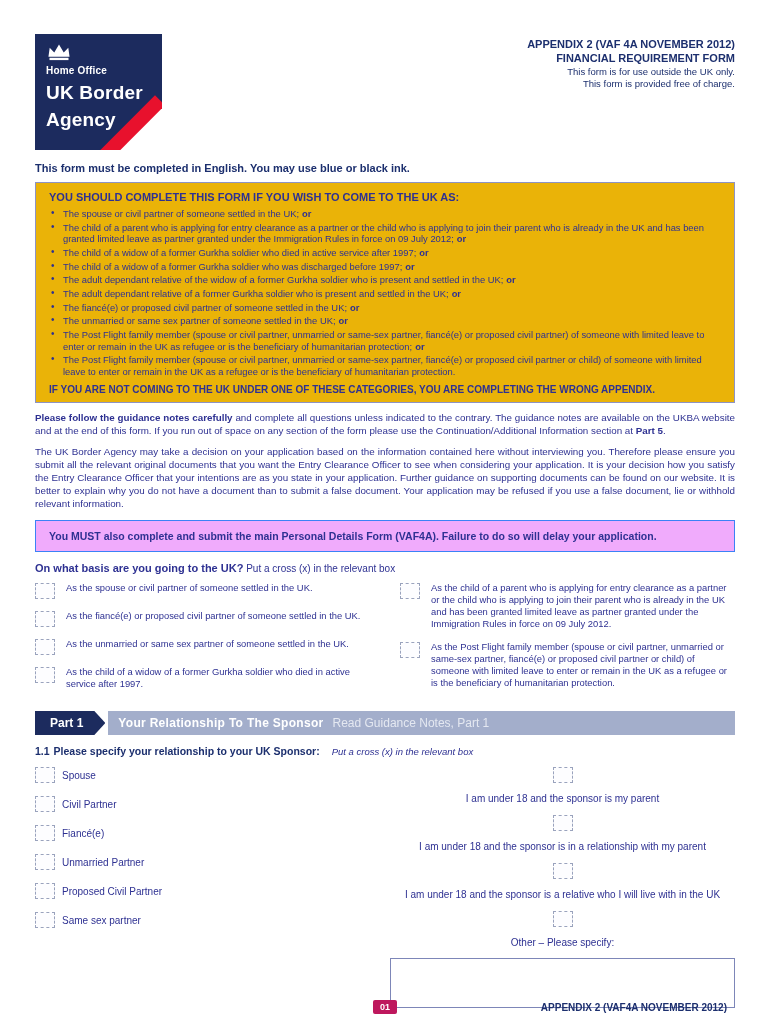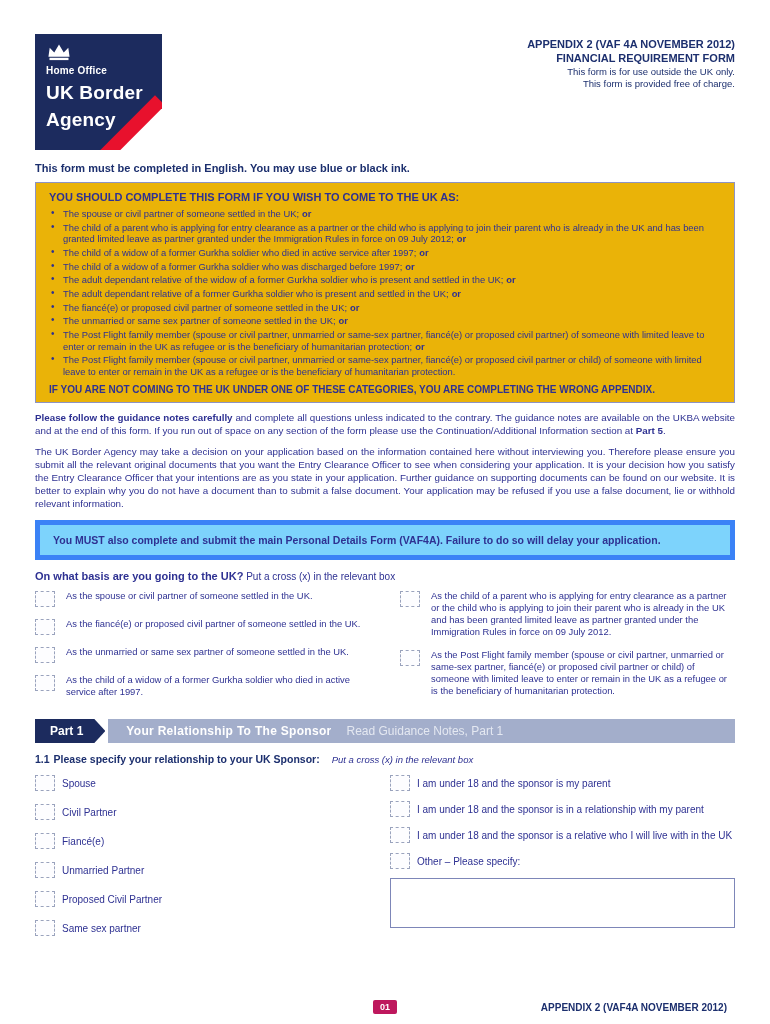--- a/index.html
+++ b/index.html
@@ -36,55 +36,55 @@
   .bullets { list-style:none; }
   .bullets li { position:relative; padding-left:14px; font-size:9.4px; line-height:1.24;
                 margin-bottom:2px; }
   .bullets li::before { content:"•"; position:absolute; left:2px; top:-1px; font-size:10px; }
   .bullets b { margin-left:3px; }
   .box-warning { font-weight:bold; font-size:10px; margin-top:6px; }
 
   
   .para { font-size:9.8px; line-height:1.33; margin-top:8px; text-align:justify; }
 
-  .must { background:#7dd3fc; border:5px solid #3b82f6; padding:8px 13px; margin-top:10px;
+  .must { background:#f0abfc; border:1px solid #3b82f6; padding:8px 13px; margin-top:10px;
           font-weight:bold; font-size:10.5px; line-height:1.35; }
 
   
   .basis { margin-top:10px; }
   .basis-q b { font-size:11px; }
   .basis-q { font-size:10px; }
   .basis-grid { display:flex; gap:30px; margin-top:8px; }
   .basis-grid .col { flex:1; }
   .opt { display:flex; gap:11px; margin-bottom:11px; align-items:flex-start; }
   .cb { flex:0 0 auto; width:20px; height:16px; background:#fdfdff;
         border:1px dashed #9aa3bd; margin-top:1px; cursor:pointer; }
   .opt-label { font-size:9.4px; line-height:1.28; }
 
   
   .part-row { display:flex; margin-top:10px; height:24px; }
   .part-badge { background:#1c2b5e; color:#fff; font-weight:bold; font-size:12px;
                 display:flex; align-items:center; padding:0 22px 0 15px;
                 clip-path:polygon(0 0, calc(100% - 11px) 0, 100% 50%, calc(100% - 11px) 100%, 0 100%); }
   .part-bar { flex:1; background:#a3aecb; display:flex; align-items:center;
-              padding-left:18px; gap:15px; margin-left:3px; }
+              padding-left:10px; gap:9px; margin-left:3px; }
   .part-title { color:#fff; font-weight:bold; font-size:12px; letter-spacing:.3px; white-space:nowrap; }
   .part-guidance { color:#e4e8f1; font-size:12px; white-space:nowrap; }
 
   
   .q11 { margin-top:10px; }
   .q11-head { font-size:10.5px; color:#1c2f6e; }
   .q11-head b { margin-right:4px; }
   .q11-hint { font-style:italic; font-weight:normal; font-size:9.5px; color:#2e3192; margin-left:8px; }
   .q11-grid { display:flex; margin-top:9px; }
   .q11-left { width:355px; }
   .q11-right { flex:1; }
   .rel-opt { display:flex; gap:7px; align-items:center; }
   .q11-left .rel-opt { margin-bottom:12px; }
-  .q11-right .rel-opt { margin-bottom:9px; }
+  .q11-right .rel-opt { margin-bottom:9px;flex-direction:column; }
   .rel-label { font-size:10px; line-height:1.3; padding-top:2px; }
   .other-box { border:1px solid #7d86b8; background:#fff; height:50px; width:100%;
                margin-top:3px; cursor:text; }
 
   
   .footer { position:absolute; left:35px; right:35px; bottom:8px; height:16px; }
   .pagenum { position:absolute; left:50%; transform:translateX(-50%); top:0;
              background:#be185d; color:#fff; font-size:9px; font-weight:bold;
              padding:2px 7px; border-radius:2px; }
   .footer-right { position:absolute; right:8px; top:2px; font-weight:bold; font-size:10px; color:#1c2f6e; }

